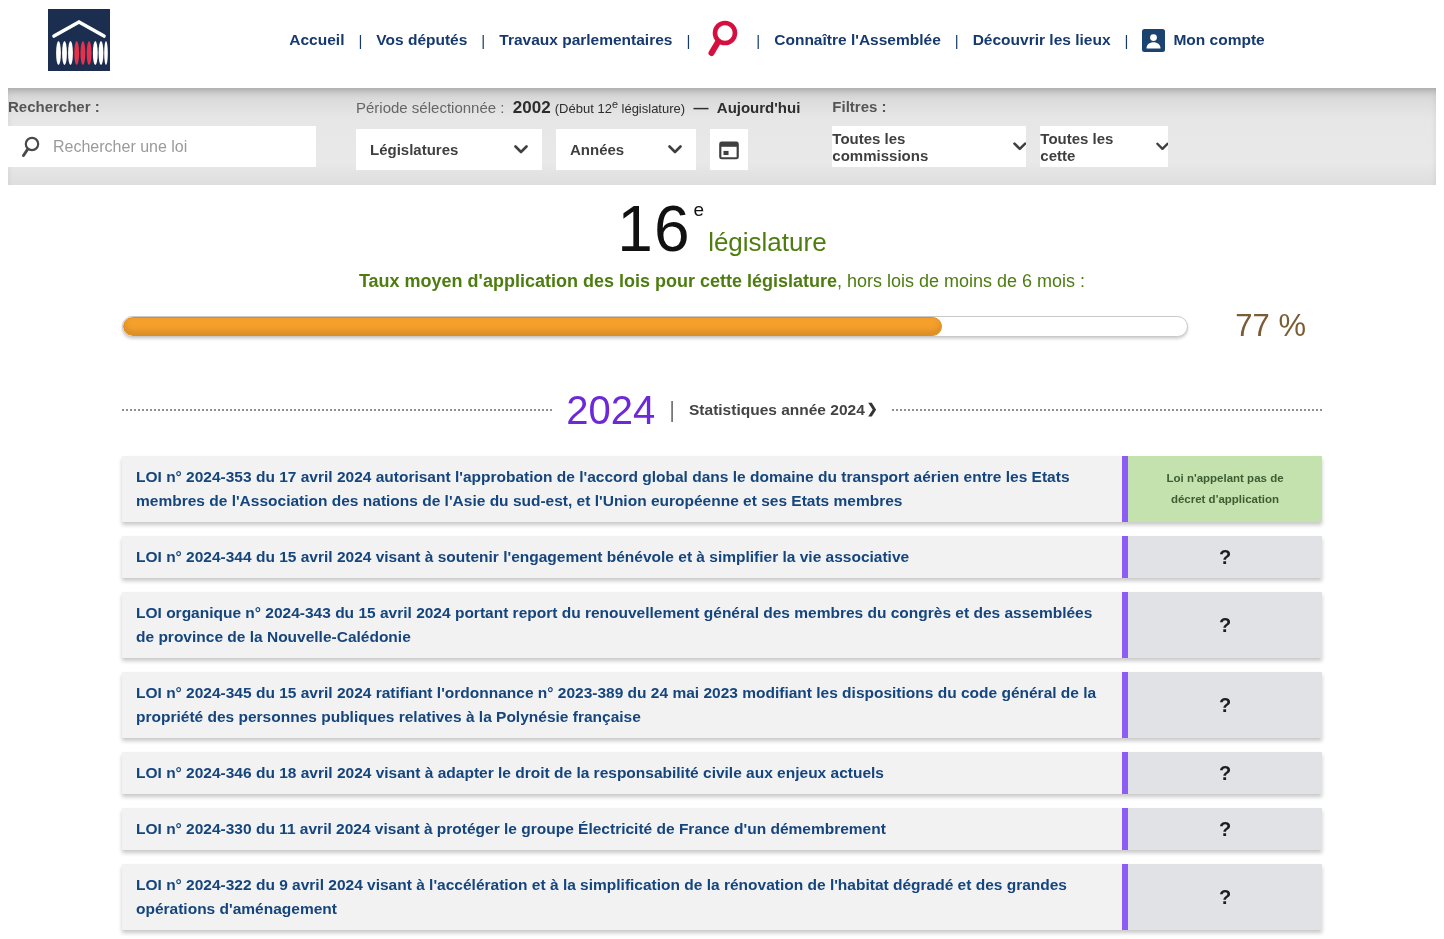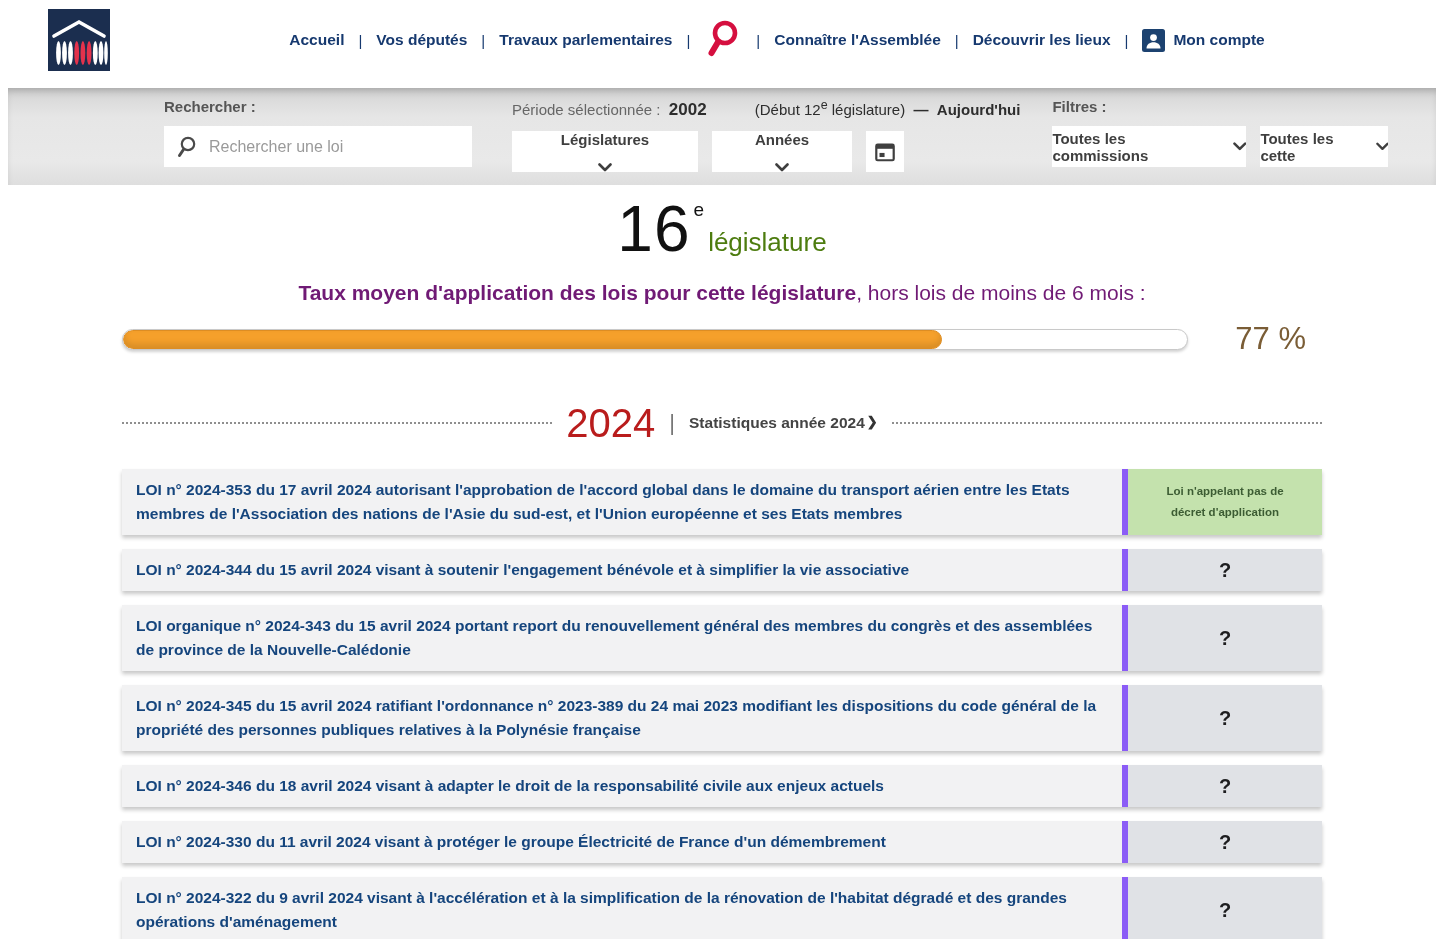--- a/index.html
+++ b/index.html
@@ -16,62 +16,62 @@
   .account { display:flex; align-items:center; gap:8px; cursor:pointer; }
 
   
   .filter-bar { margin:0 8px; height:97px;
     background:linear-gradient(180deg,#d4d4d4 0,#e6e6e6 30%, #e9e9e9 75%, #dedede 100%);
     box-shadow:inset 0 6px 8px -4px rgba(0,0,0,.25);
     display:flex; align-items:flex-start; }
   .fb-group { padding-top:10px; }
   .fb-label { font-size:15px; font-weight:700; color:#555; margin-bottom:11px; white-space:nowrap; }
   .fb-label .plain { font-weight:400; color:#666; }
-  .g-search { margin-left:156px; width:308px; }
+  .g-search { width:308px; }
   .g-period { margin-left:40px; }
   .g-filtres { margin-left:32px; }
   .search-box { height:41px; background:#fff; display:flex; align-items:center; padding:0 12px; gap:12px; }
   .search-box input { border:0; outline:none; flex:1; font-size:16px; color:#333;
     font-family:"Liberation Sans", sans-serif; background:transparent; }
   .search-box input::placeholder { color:#9a9a9a; }
   .period-label { font-size:15px; color:#666; font-weight:400; }
   .period-label b { color:#2d2d2d; font-size:17px; font-weight:700; }
-  .period-label .note { color:#2d2d2d; font-size:15px; font-weight:400;margin-left:44px; }
+  .period-label .note { color:#2d2d2d; font-size:13px; font-weight:400; }
   .period-label .strong { color:#2d2d2d; font-weight:700; font-size:15px; }
   .controls-row { display:flex; gap:14px; }
   .dropdown { height:41px; background:#fff; display:flex; align-items:center; cursor:pointer;
     font-size:15px; color:#3f3f3f; font-weight:700; }
-  .dd-between { justify-content:space-between; padding:0 14px;flex-direction:column; }
+  .dd-between { justify-content:space-between; padding:0 14px; }
   .dd-center { justify-content:center; gap:12px; padding:0 0; }
   .dd-legislatures { width:186px; }
   .dd-annees { width:140px; }
   .dd-commissions { width:194px; }
   .dd-lois { width:128px; }
   .cal-btn { width:38px; height:41px; background:#fff; display:flex; align-items:center; justify-content:center; cursor:pointer; }
 
   
   .main { width:1200px; margin:0 auto; }
   .hero { text-align:center; margin-top:12px; }
   .legis-line { display:flex; justify-content:center; align-items:baseline; }
   .legis-num { font-size:64px; font-weight:200; color:#111; letter-spacing:1px; line-height:1; }
   .legis-sup { font-size:19px; font-weight:300; color:#111; align-self:flex-start; margin:2px 4px 0 3px; }
   .legis-word { font-size:26px; font-weight:400; color:#4d7c0f; }
-  .hero-sub { margin-top:20px; font-size:21px; color:#701a75; }
+  .hero-sub { margin-top:10px; font-size:18px; color:#4d7c0f; }
   .hero-sub b { font-weight:700; }
 
   .progress-row { display:flex; align-items:center; margin-top:16px; }
   .progress-track { flex:1; height:21px; border:1px solid #c9c9c9; border-radius:11px; background:#fff;
     box-shadow:0 2px 3px rgba(0,0,0,.18); overflow:hidden; position:relative; }
   .progress-fill { height:100%; background:#f5a02b; border:1px solid #dd8d23; border-radius:11px;
     box-shadow:inset 0 -4px 6px rgba(0,0,0,.12); }
   .progress-label { width:134px; text-align:right; padding-right:16px; font-size:31px; font-weight:400; color:#7a5d36; }
 
   .year-head { display:flex; align-items:center; margin-top:46px; gap:14px; }
   .dotted { flex:1; border-top:2px dotted #8f8f8f; }
-  .year-num { font-size:40px; font-weight:300; color:#b91c1c; line-height:1; }
+  .year-num { font-size:40px; font-weight:300; color:#6d28d9; line-height:1; }
   .year-sep { font-size:22px; color:#777; font-weight:300; }
   .year-link { font-size:15.5px; font-weight:700; color:#444; cursor:pointer; display:flex; gap:2px; }
   .year-chevron { font-size:13px; font-weight:700; color:#333; }
 
   .law-list { margin-top:26px; }
   .law-row { display:flex; margin-bottom:14px; box-shadow:0 3px 4px rgba(0,0,0,.22); cursor:pointer; }
   .law-title { flex:1; background:#f2f2f3; padding:9px 14px; font-size:15.5px; font-weight:700;
     color:#15457d; line-height:24px; display:flex; flex-direction:column; justify-content:center; }
   .law-badge { width:200px; flex:0 0 auto; display:flex; align-items:center; justify-content:center;
     text-align:center; border-left:6px solid #8b5cf6; }

